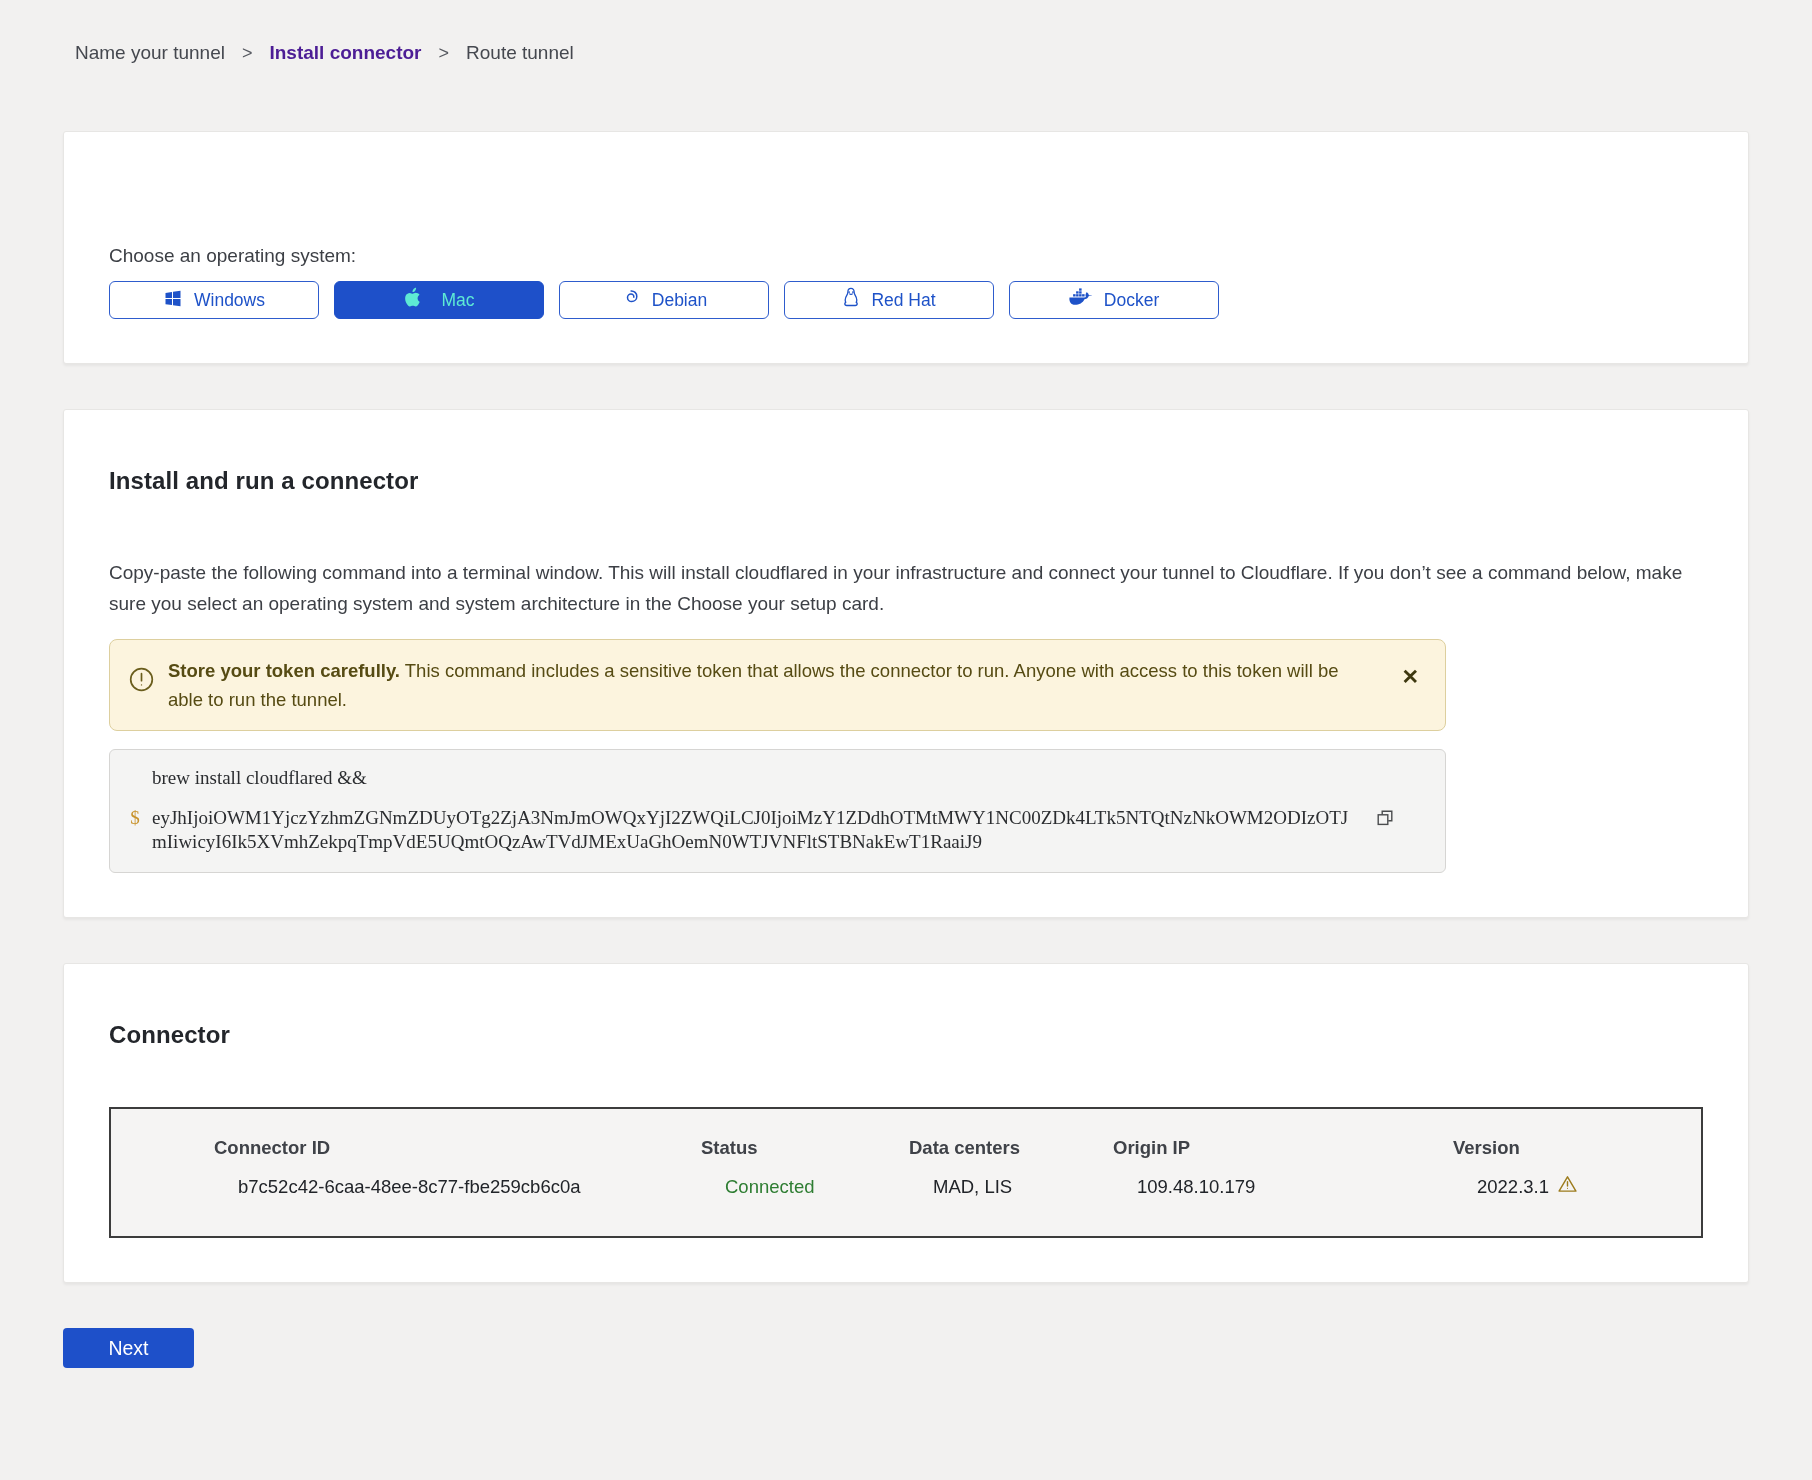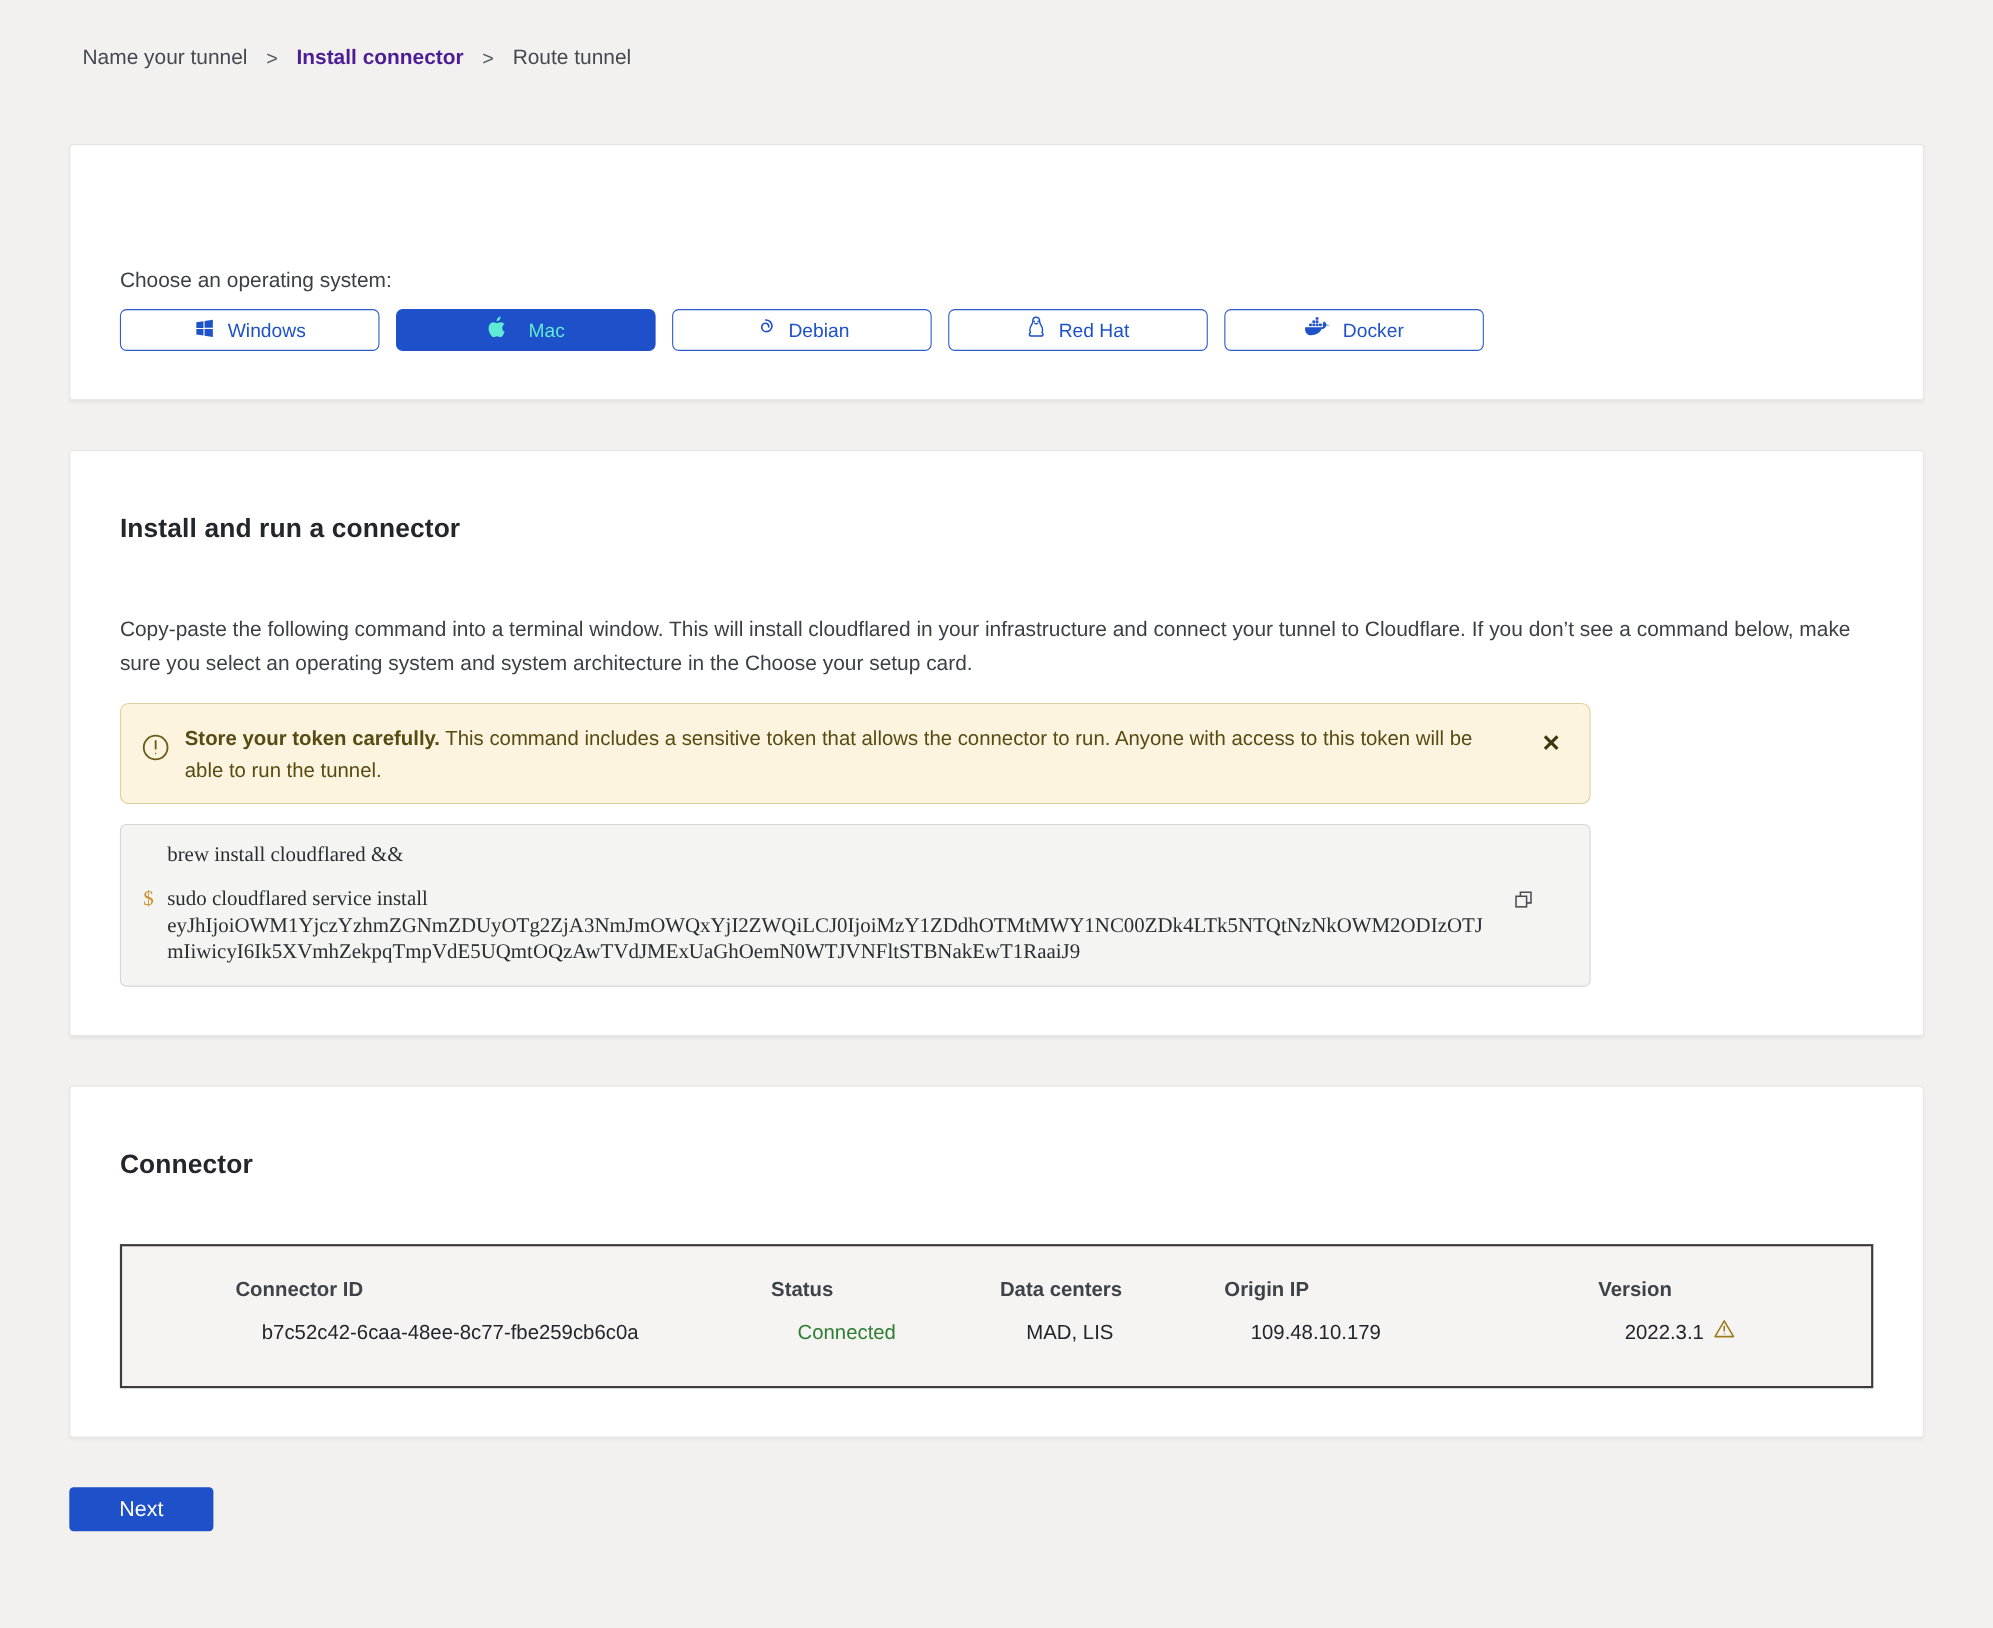--- a/index.html
+++ b/index.html
@@ -27,21 +27,21 @@
     padding:55px 45px 44px;
   }
   .card1 { margin-top:67px; }
   .card2, .card3 { margin-top:45px; }
   h2.card-title { font-size:24px; line-height:32px; font-weight:700; color:#23262b; letter-spacing:.1px; }
 
   
   .os-label { margin-top:58px; font-size:19px; line-height:22px; color:#3c3f45; }
   .os-row { margin-top:14px; display:flex; gap:15px; }
   .os-btn {
-    width:236px; height:38px;
+    width:210px; height:38px;
     display:flex; align-items:center; justify-content:center; gap:11px;
     background:#ffffff; color:#1e52c8;
     border:1px solid #2e5ccd; border-radius:6px;
     font-family:"Liberation Sans", sans-serif;
     font-size:17.5px; cursor:pointer;
   }
   .os-btn.selected { background:#1e50c9; border-color:#1e50c9; color:#5eead4;gap:20px; }
   .os-btn svg { flex:0 0 auto; }
 
   
@@ -205,21 +205,20 @@
     </div>
 
     <div class="code-block">
       <div class="code-row first">
         <span class="gutter"></span>
         <span class="code-text">brew install cloudflared &amp;&amp;</span>
       </div>
       <div class="code-row">
         <span class="gutter prompt">$</span>
         <div class="code-text">
-          <div>sudo cloudflared service install</div>
           <div class="token">eyJhIjoiOWM1YjczYzhmZGNmZDUyOTg2ZjA3NmJmOWQxYjI2ZWQiLCJ0IjoiMzY1ZDdhOTMtMWY1NC00ZDk4LTk5NTQtNzNkOWM2ODIzOTJmIiwicyI6Ik5XVmhZekpqTmpVdE5UQmtOQzAwTVdJMExUaGhOemN0WTJVNFltSTBNakEwT1RaaiJ9</div>
         </div>
       </div>
       <button class="copy-btn">
         <svg width="20" height="20" viewBox="0 0 20 20" fill="none" stroke="#4a4c4e" stroke-width="1.4">
             <path d="M7.2 6.8V3.2h9.6v9.6h-3.6"></path>
             <rect x="3.2" y="6.8" width="9.6" height="9.6"></rect>
           </svg>
       </button>
     </div>

